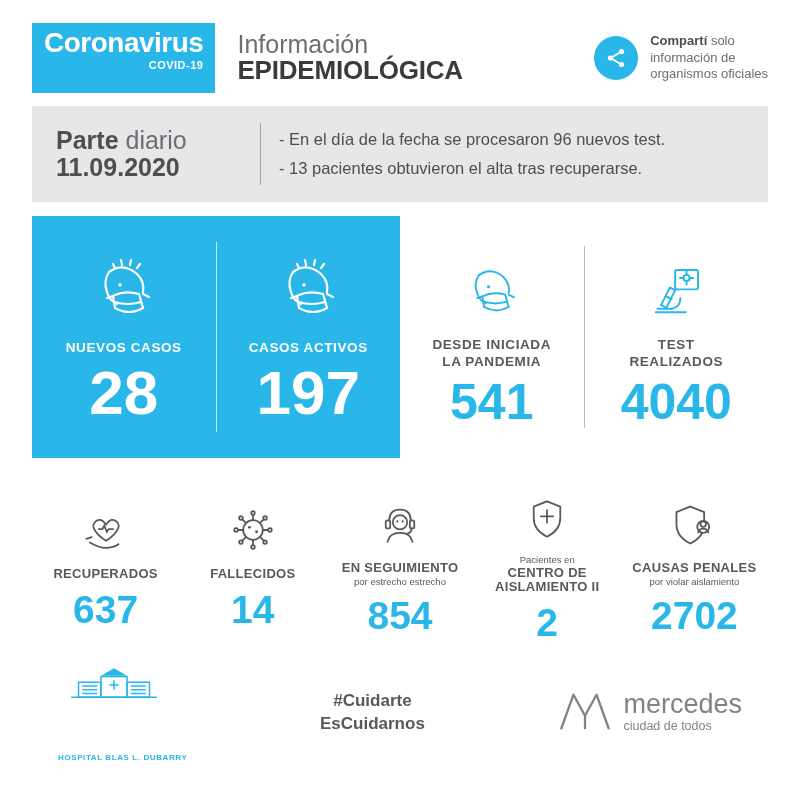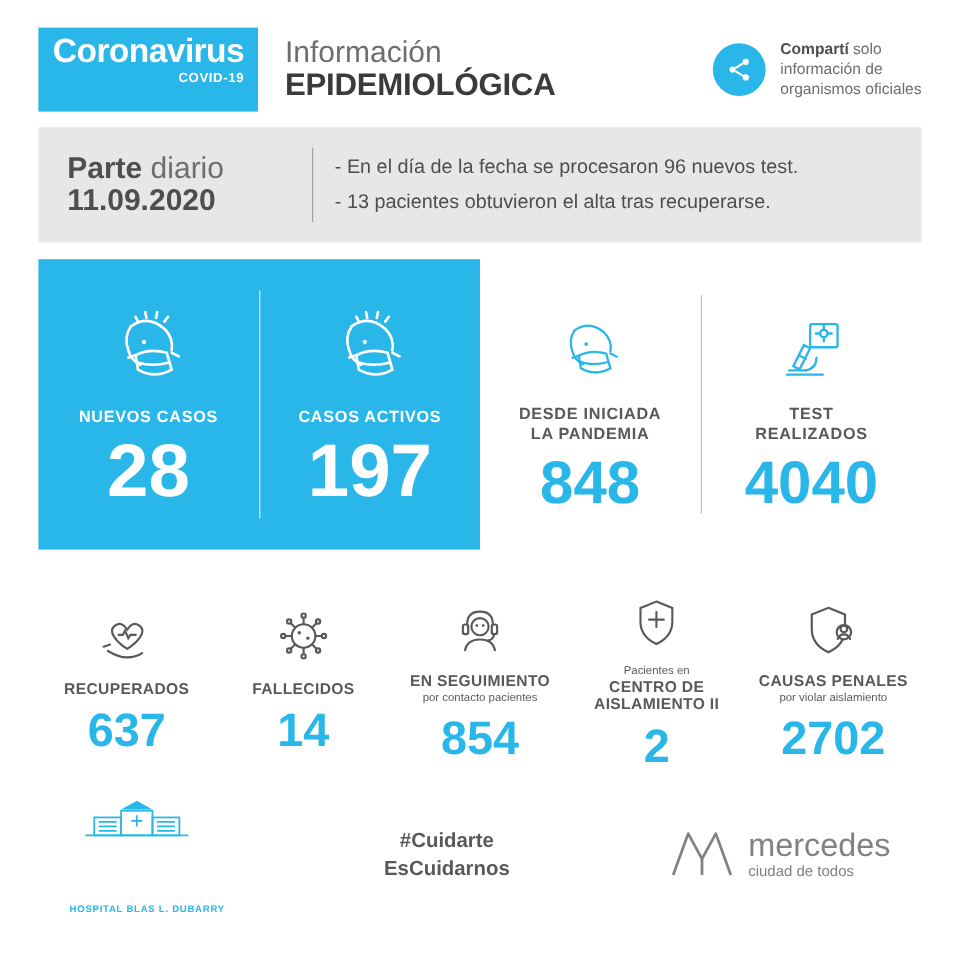--- a/index.html
+++ b/index.html
@@ -170,21 +170,21 @@
             <circle cx="31" cy="27" r="1.8" fill="#29b6e8" stroke="none"></circle>
             <path d="M24 38 q12 -6 26 -2 l4 14 q-14 8 -28 0 z"></path>
             <path d="M24 38 l-6 2 M54 36 l6 3"></path>
             <path d="M26 44 q12 4 26 0"></path>
           </svg>
         </div>
         <div class="stat-label">
           <span>DESDE INICIADA</span><br>
           <span>LA PANDEMIA</span>
         </div>
-        <div class="stat-value">848</div>
+        <div class="stat-value">541</div>
       </div>
 
       <div class="divider"></div>
 
       <div class="cell">
         <div class="icon-wrap">
           <svg width="62" height="58" viewBox="0 0 70 66" fill="none" stroke="#29b6e8" stroke-width="2.2" stroke-linecap="round">
             <rect x="34" y="8" width="26" height="22" rx="2"></rect>
             <circle cx="47" cy="17" r="3.5"></circle>
             <path d="M47 13.5 l0 -4 M47 20.5 l0 4 M43.5 17 l-4 0 M50.5 17 l4 0"></path>
@@ -253,21 +253,21 @@
           <rect x="39" y="24" width="5" height="9" rx="2"></rect>
           <circle cx="28" cy="26" r="8"></circle>
           <circle cx="25" cy="25" r="1.3" fill="#58595b" stroke="none"></circle>
           <circle cx="31" cy="25" r="1.3" fill="#58595b" stroke="none"></circle>
           <path d="M41 33 q0 5 -6 6"></path>
           <path d="M14 48 q2 -10 14 -10 q12 0 14 10"></path>
         </svg>
       </div>
       <div class="s-label">
         <span class="big">EN SEGUIMIENTO</span>
-        <span class="small">por contacto pacientes</span>
+        <span class="small">por estrecho estrecho</span>
       </div>
       <div class="s-value">854</div>
     </div>
 
     <div class="cell">
       <div class="s-icon">
         <svg width="44" height="46" viewBox="0 0 48 52" fill="none" stroke="#58595b" stroke-width="2" stroke-linecap="round">
           <path d="M24 6 l15 6 v13 q0 14 -15 21 q-15 -7 -15 -21 v-13 z"></path>
           <path d="M24 16 v14 M17 23 h14"></path>
         </svg>

